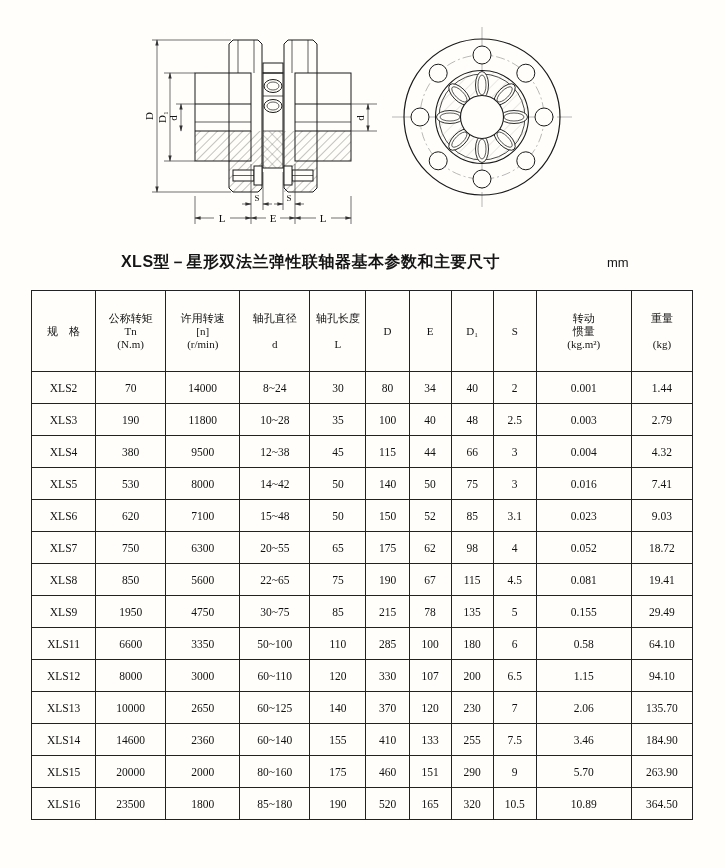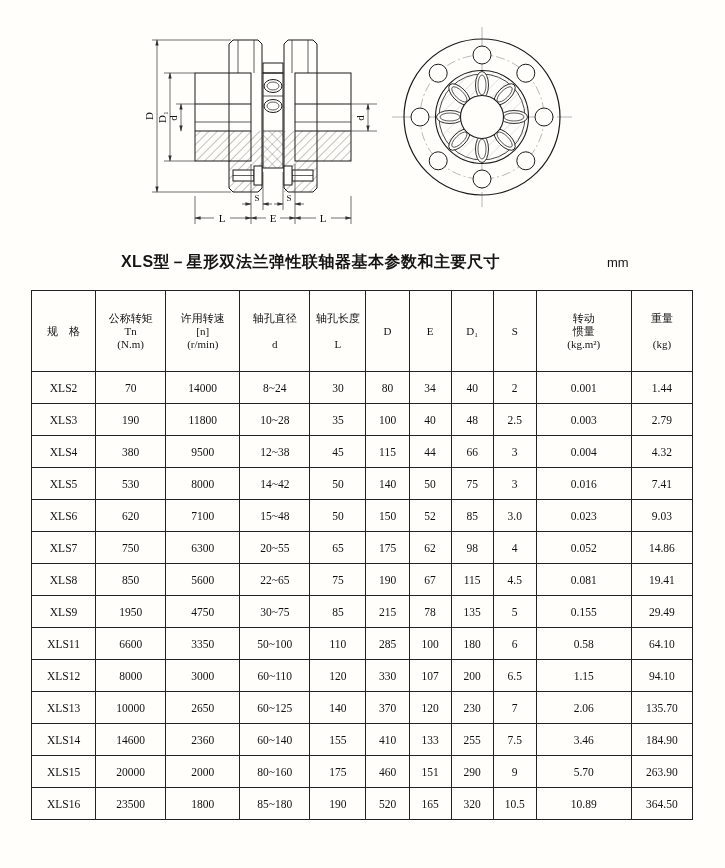--- a/index.html
+++ b/index.html
@@ -346,36 +346,36 @@
       </tr>
       <tr>
         <td>XLS6</td>
         <td>620</td>
         <td>7100</td>
         <td>15~48</td>
         <td>50</td>
         <td>150</td>
         <td>52</td>
         <td>85</td>
-        <td>3.0</td>
+        <td>3.1</td>
         <td>0.023</td>
         <td>9.03</td>
       </tr>
       <tr>
         <td>XLS7</td>
         <td>750</td>
         <td>6300</td>
         <td>20~55</td>
         <td>65</td>
         <td>175</td>
         <td>62</td>
         <td>98</td>
         <td>4</td>
         <td>0.052</td>
-        <td>14.86</td>
+        <td>18.72</td>
       </tr>
       <tr>
         <td>XLS8</td>
         <td>850</td>
         <td>5600</td>
         <td>22~65</td>
         <td>75</td>
         <td>190</td>
         <td>67</td>
         <td>115</td>

